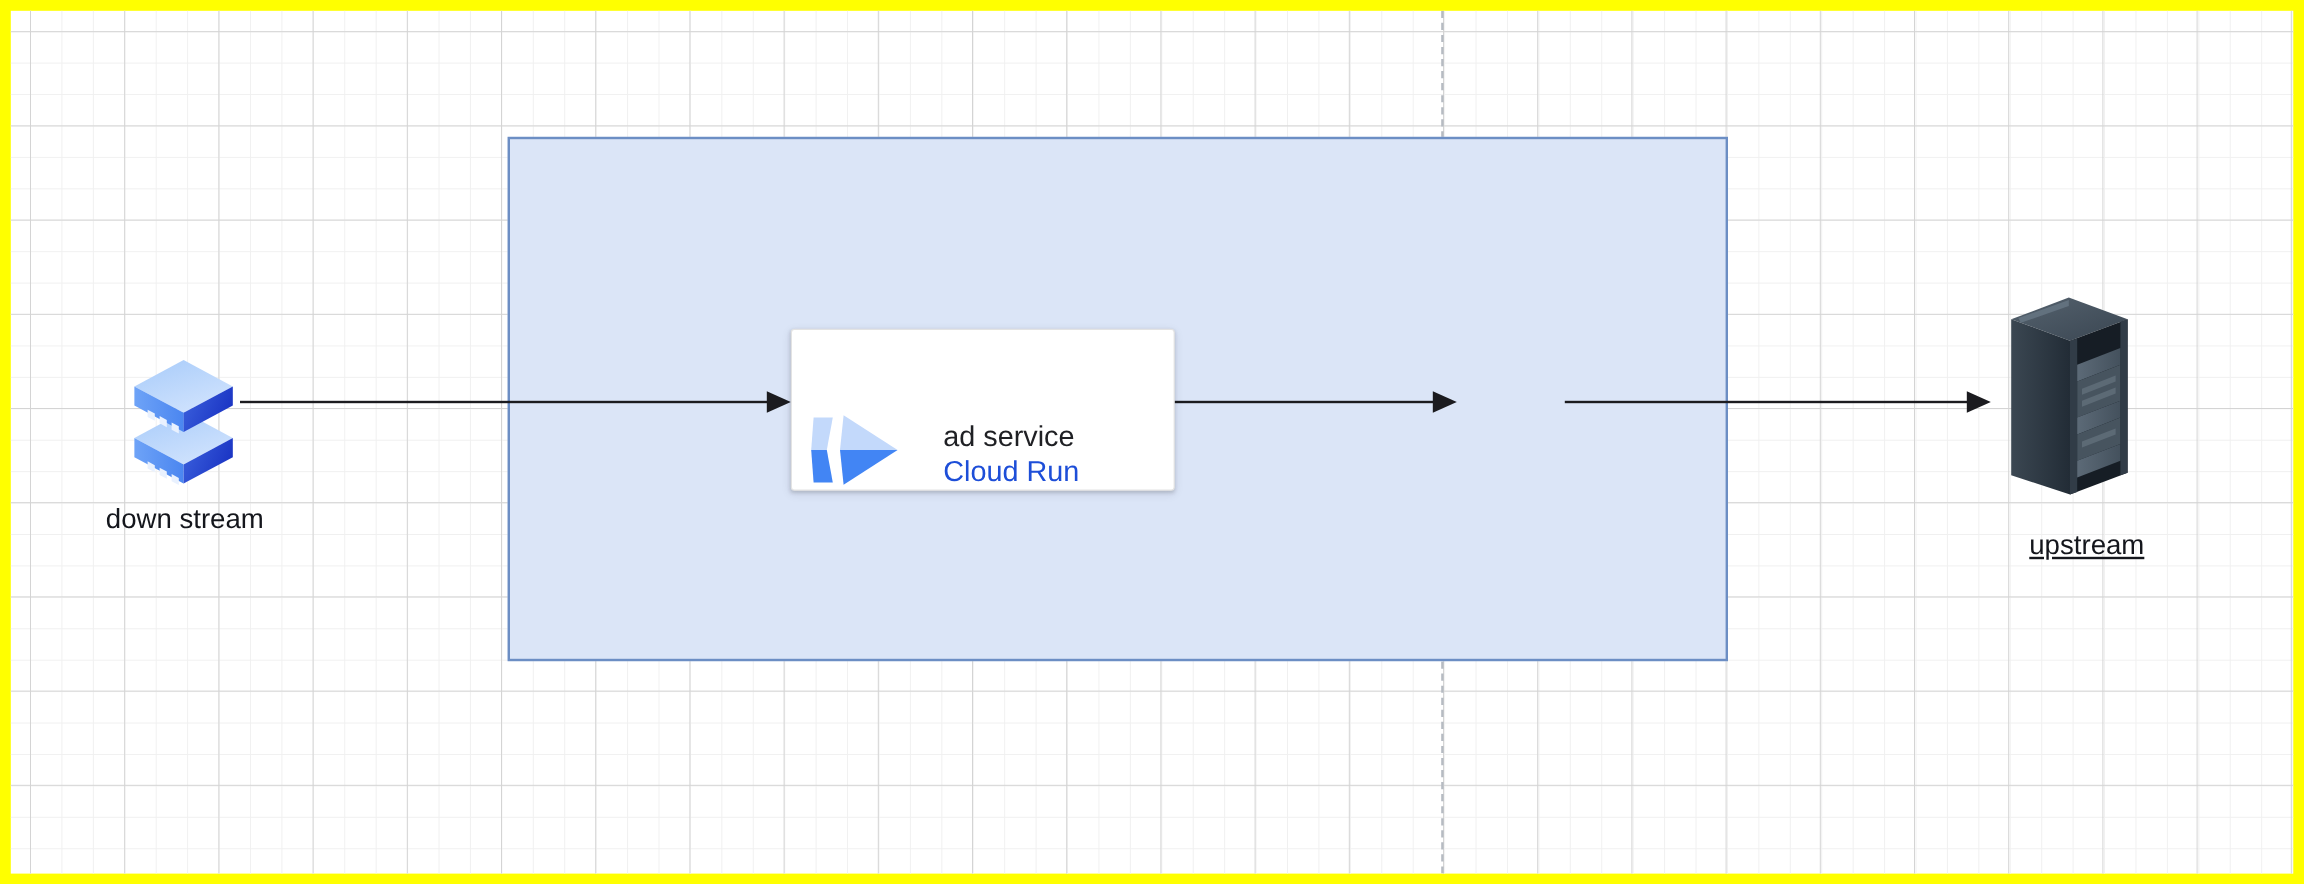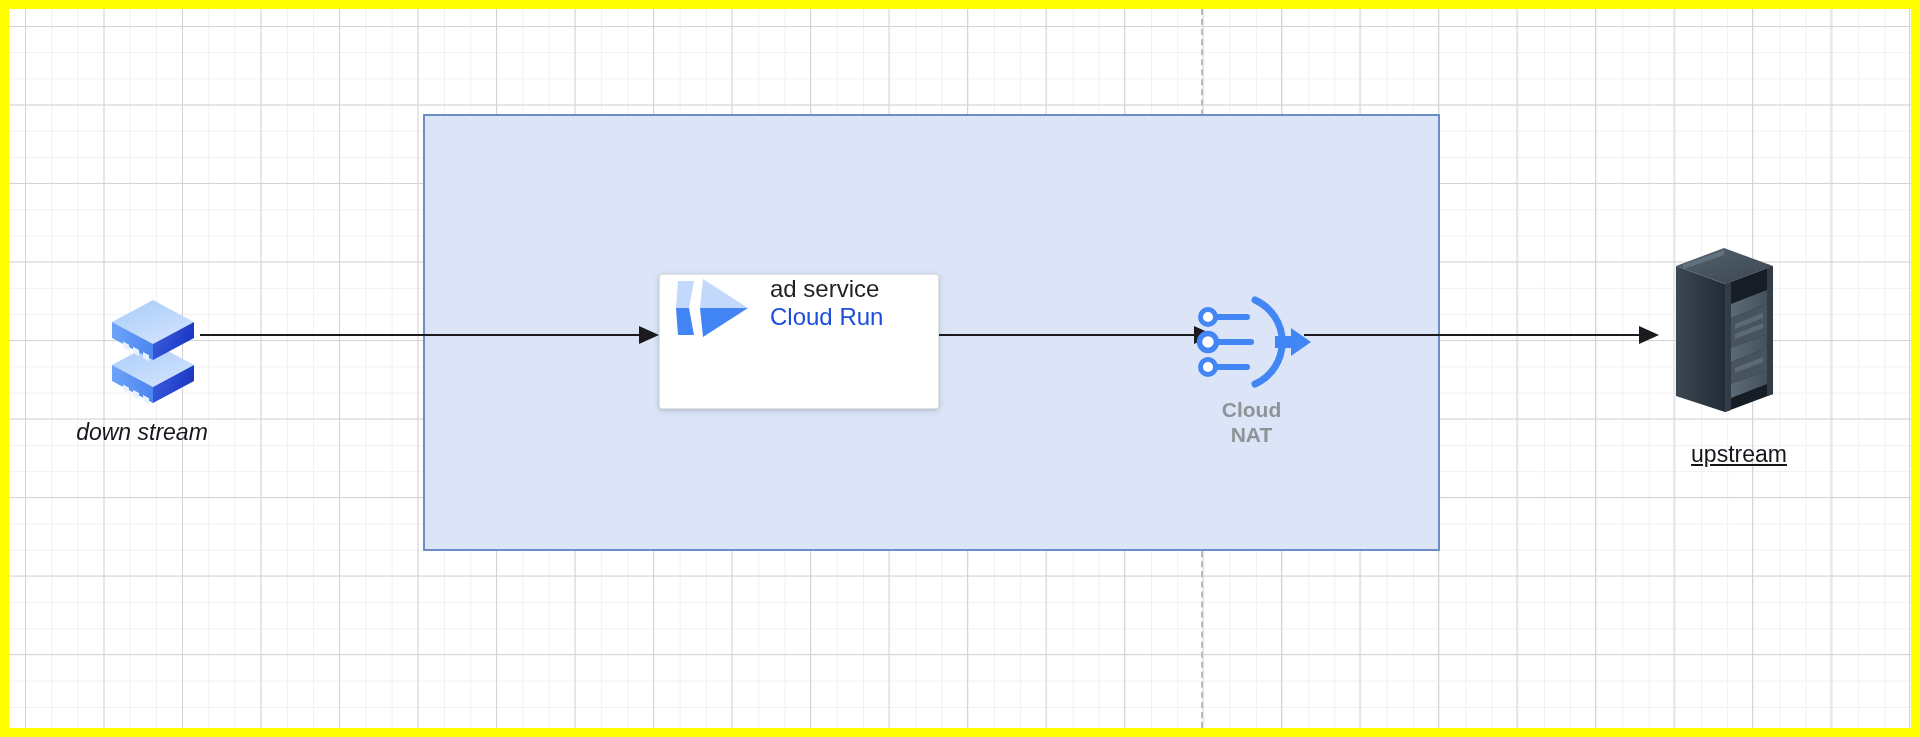--- a/index.html
+++ b/index.html
@@ -76,28 +76,29 @@
     width: 0; height: 0;
     border-top: 9px solid transparent;
     border-bottom: 9px solid transparent;
     border-left: 20px solid #1b1b1f;
   }
 
   
   #cloudrun-card {
     position: absolute;
     left: 650px; top: 265px;
-    width: 280px; height: 135px;
+    width: 320px; height: 135px;
     box-sizing: border-box;
     background: #ffffff;
     border: 1px solid #e3e3e3;
     border-radius: 3px;
     box-shadow: 0 1px 3px rgba(30,30,40,0.16), 0 2px 8px rgba(30,30,40,0.10);
     display: flex;
-    align-items: flex-start;
+    align-items: flex-end;
+    gap: 16px;
   }
   #cloudrun-logo { width: 110px; display: flex; justify-content: center; }
   #cloudrun-text { flex: 1; padding-right: 8px; }
   #cloudrun-title {
     font-size: 24px; color: #1f2024; line-height: 1.18; white-space: nowrap;
   }
   #cloudrun-sub {
     font-size: 24px; color: #1d4ed8; line-height: 1.18; white-space: nowrap;
   }
 
@@ -113,21 +114,21 @@
   .caption {
     position: absolute;
     text-align: center;
     font-size: 23px;
     color: #14161c;
     white-space: nowrap;
   }
 
   
   #downstream-icon { position: absolute; left: 100px; top: 288px; }
-  #downstream-caption { left: 8px; top: 410px; width: 250px; font-style: italic; }
+  #downstream-caption { left: 20px; top: 410px; width: 250px; }
 
   #upstream-icon { position: absolute; left: 1663px; top: 235px; }
   #upstream-caption { left: 1605px; top: 432px; width: 250px; text-decoration: underline; }
 </style>
 </head>
 <body>
 
 <div id="frame">
 
   <div id="canvas">
@@ -199,43 +200,20 @@
           <polygon points="29,4 74,33 26,33" fill="#c3d9fb"></polygon>
           <polygon points="26,33 74,33 29,62" fill="#4285f4"></polygon>
         </svg>
       </div>
       <div id="cloudrun-text">
         <div id="cloudrun-title">ad service</div>
         <div id="cloudrun-sub">Cloud Run</div>
       </div>
     </div>
 
-    <div id="cloudnat" class="node">
-      <svg width="125" height="95" viewBox="0 0 125 95">
-        <g stroke="#4285f4" fill="none" stroke-width="6" stroke-linecap="round">
-
-          <line x1="24" y1="23" x2="58" y2="23"></line>
-          <line x1="24" y1="48" x2="62" y2="48"></line>
-          <line x1="24" y1="73" x2="58" y2="73"></line>
-
-          <path d="M 66 6 A 46 46 0 0 1 66 90" stroke-width="7"></path>
-        </g>
-
-        <circle cx="19" cy="23" r="7.5" fill="#ffffff" stroke="#4285f4" stroke-width="5"></circle>
-        <circle cx="19" cy="48" r="8.5" fill="#ffffff" stroke="#4285f4" stroke-width="5.5"></circle>
-        <circle cx="19" cy="73" r="7.5" fill="#ffffff" stroke="#4285f4" stroke-width="5"></circle>
-
-        <g fill="#4285f4">
-          <rect x="86" y="42" width="20" height="12"></rect>
-          <polygon points="102,34 122,48 102,62"></polygon>
-        </g>
-      </svg>
-      <div id="cloudnat-label">Cloud
-NAT</div>
-    </div>
 
     <div id="upstream-icon" class="node">
       <svg width="105" height="180" viewBox="0 0 105 180">
         <defs>
           <linearGradient id="rackLeft" x1="0" y1="0" x2="1" y2="0">
             <stop offset="0%" stop-color="#3b4752"></stop>
             <stop offset="100%" stop-color="#222c36"></stop>
           </linearGradient>
           <linearGradient id="rackTop" x1="0" y1="0" x2="1" y2="1">
             <stop offset="0%" stop-color="#55626e"></stop>

